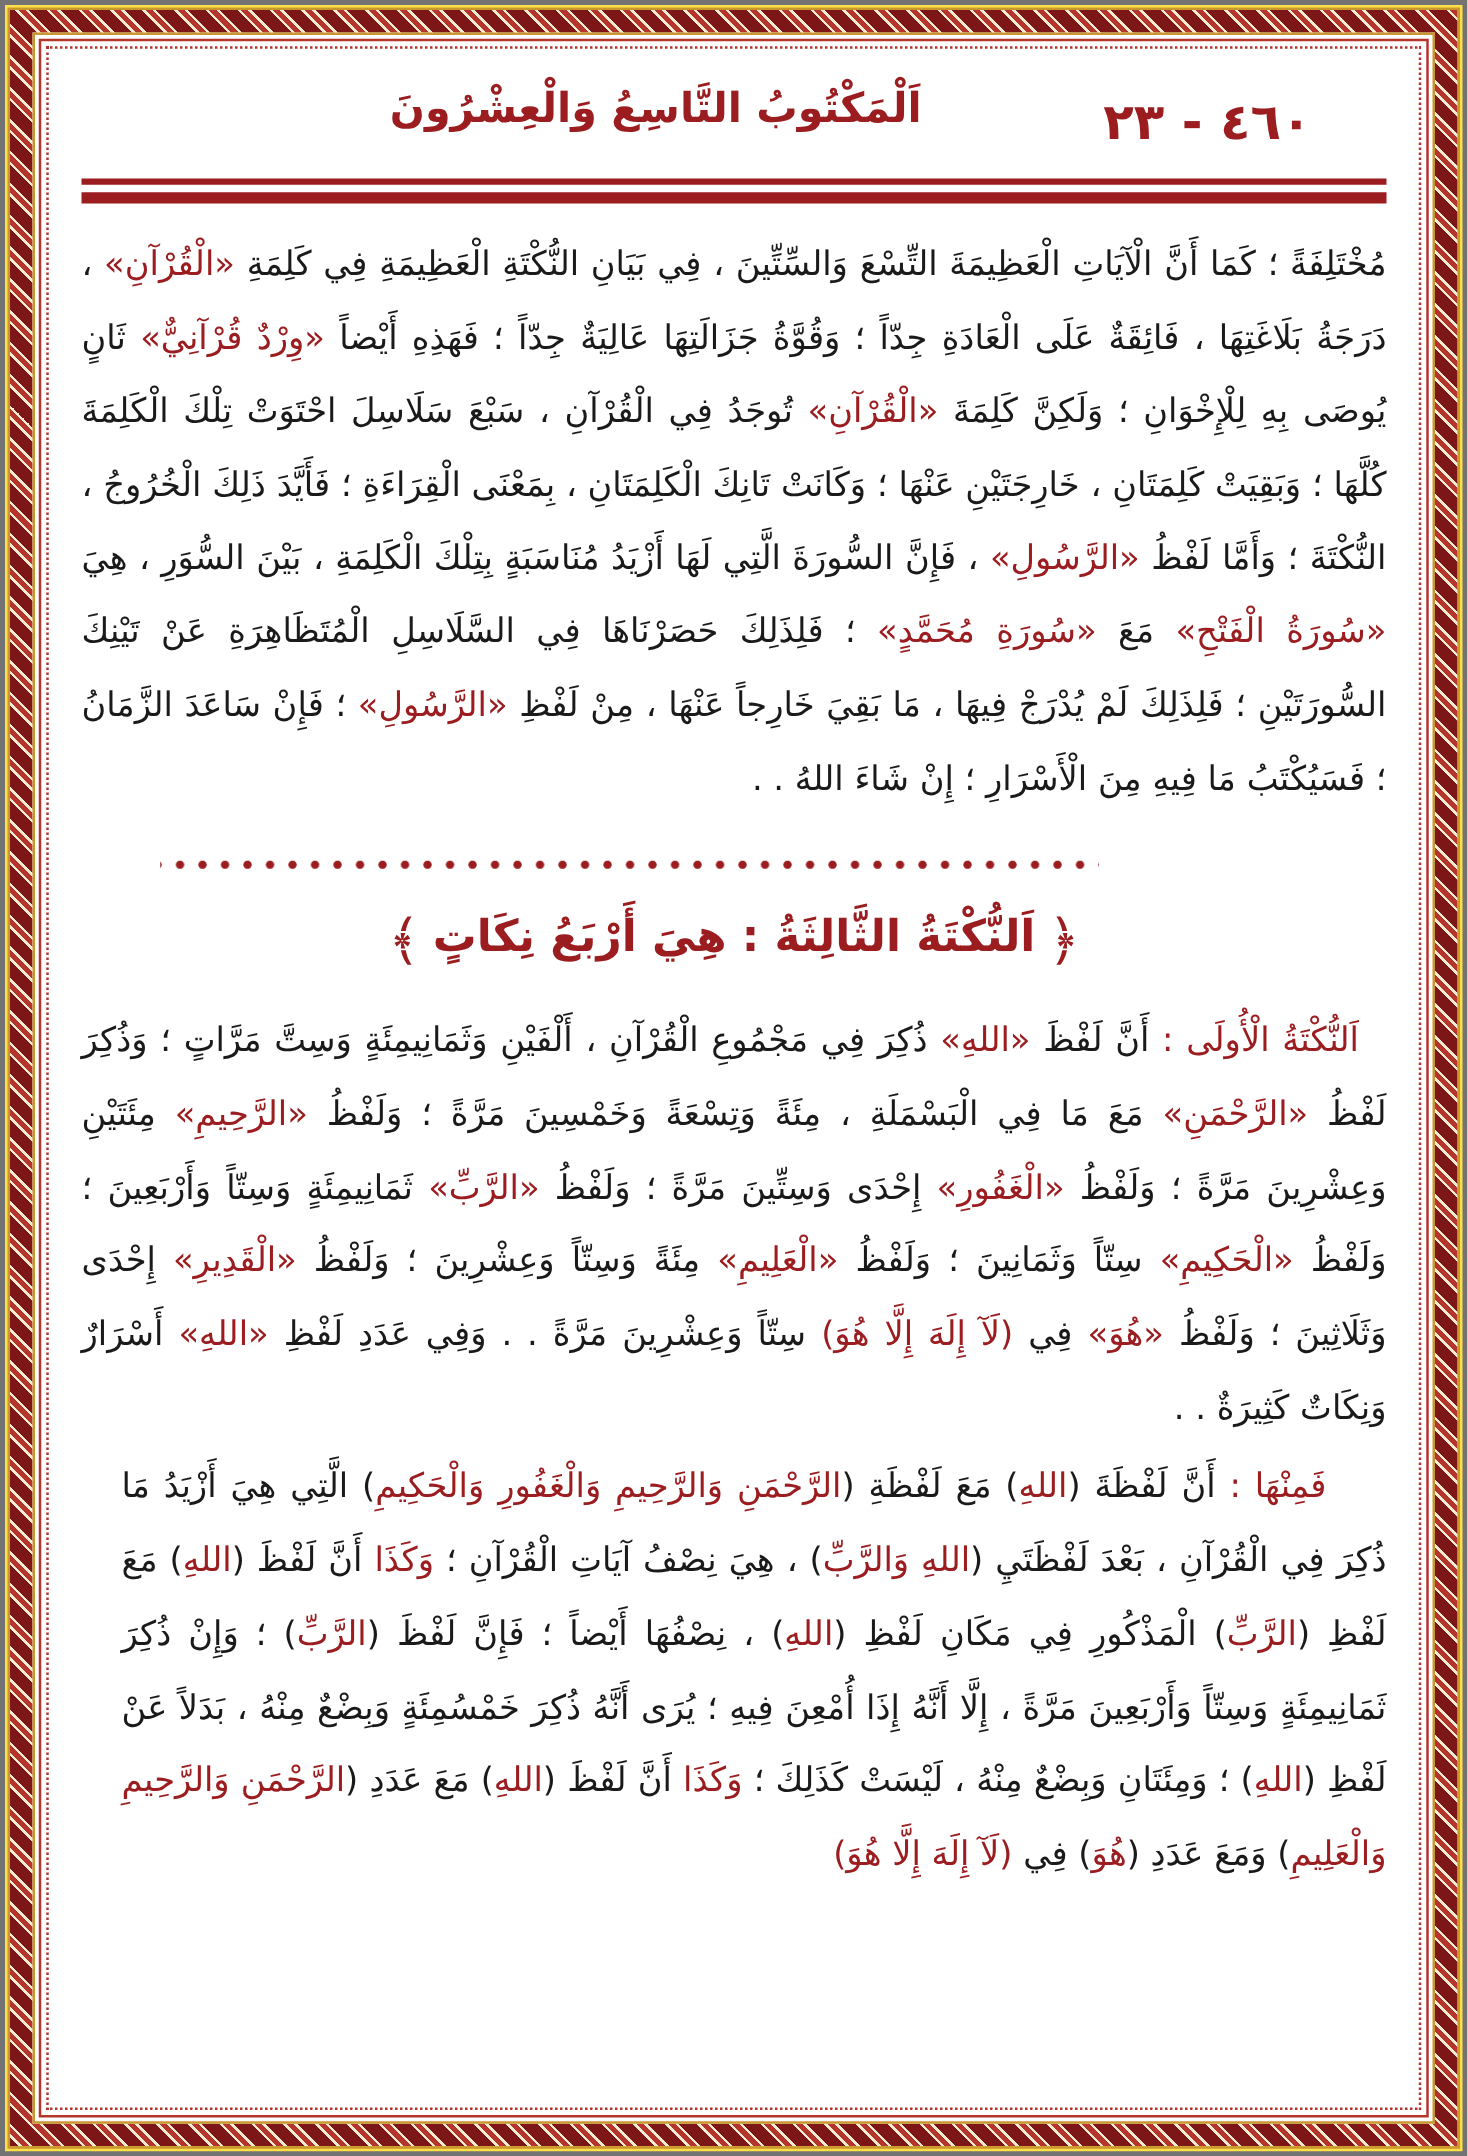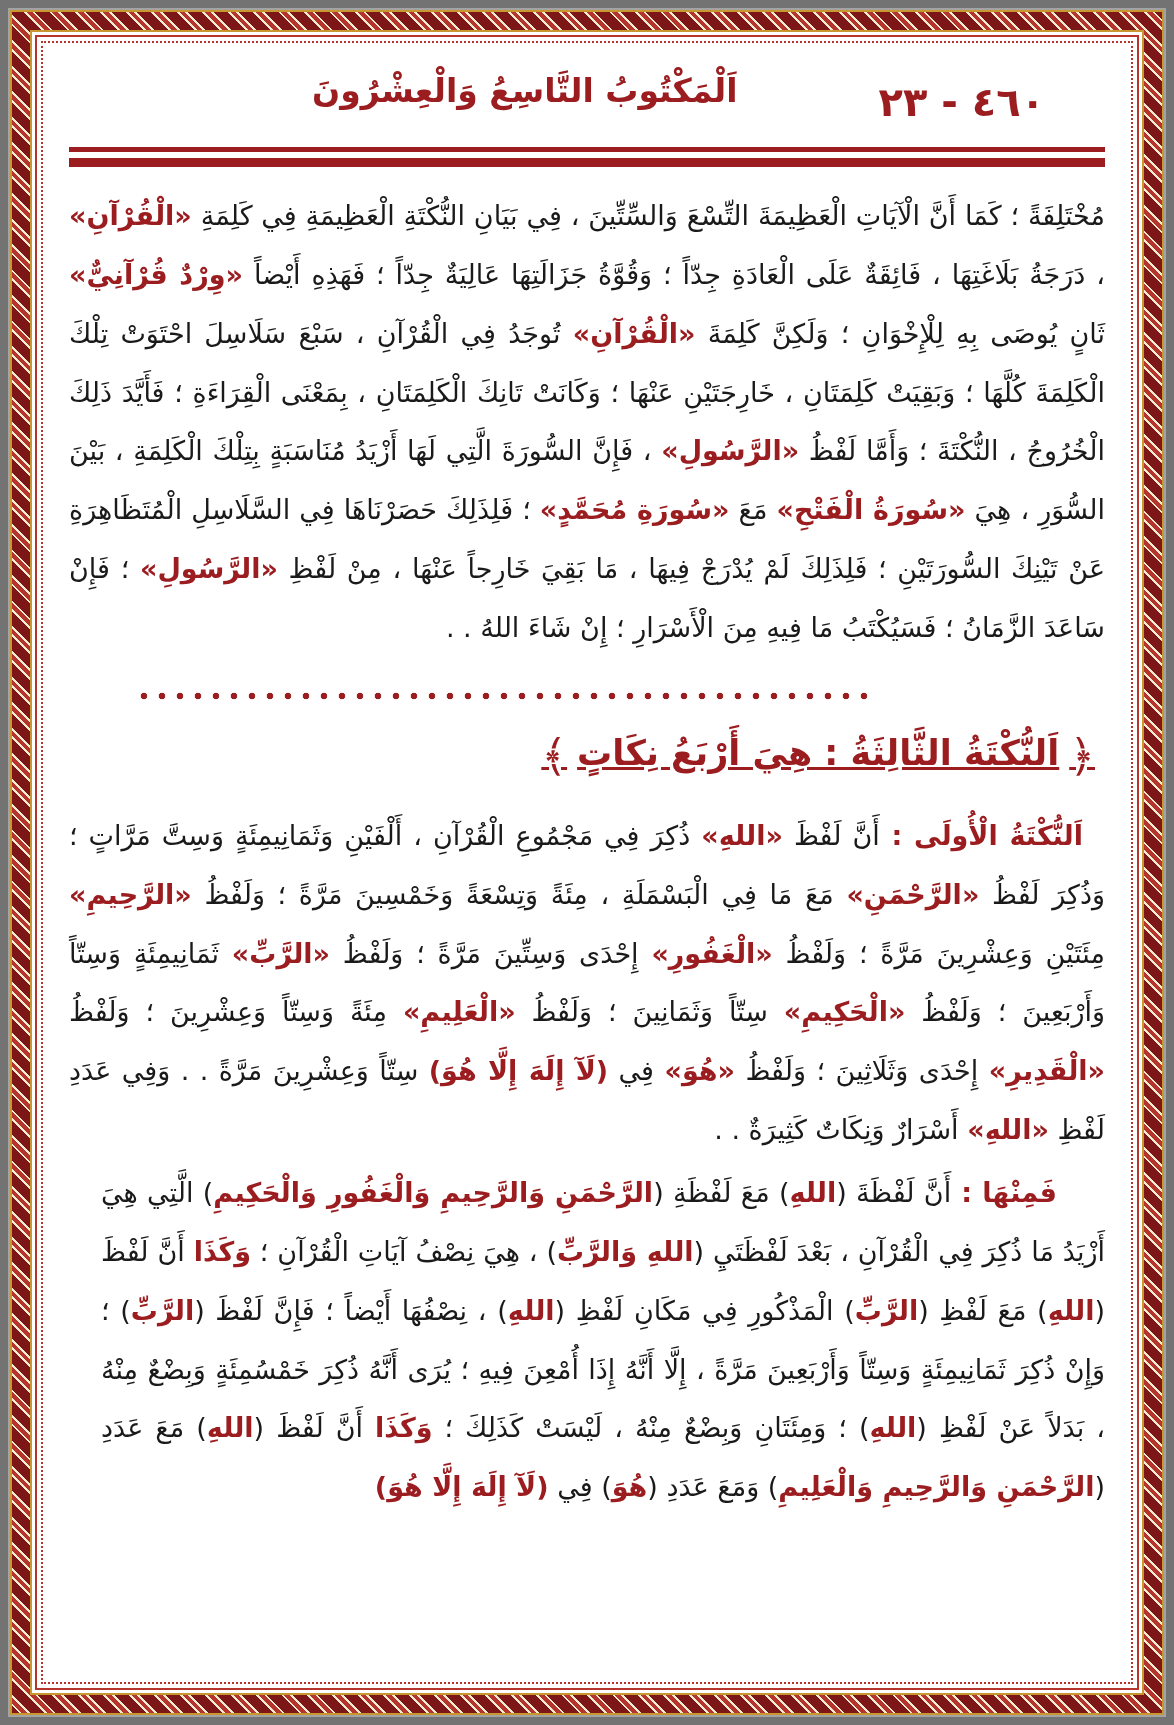--- a/index.html
+++ b/index.html
@@ -9,21 +9,21 @@
     --gold:#c9972f;
     --cream:#f6ecd4;
     --brick:#b5342c;
   }
   html,body{margin:0;padding:0;background:#ffffff;}
   body{font-family:"DejaVu Sans", sans-serif;color:var(--ink);}
 
   
   .page{
     width:1174px;height:1725px;box-sizing:border-box;
-    border:8px solid #737373;padding:2px;background:#a3a3a3;
+    border:4px solid #737373;padding:2px;background:#fde047;
   }
   .band{
     width:100%;height:100%;box-sizing:border-box;
     border:2px solid var(--gold);
     padding:18px;
     background:repeating-linear-gradient(45deg,
       var(--maroon) 0 5px,
       var(--cream) 5px 7px,
       var(--brick) 7px 11px,
       var(--cream) 11px 13px,
@@ -58,39 +58,39 @@
     border-top:5px solid var(--accent);
     border-bottom:9px solid var(--accent);
   }
 
   
   .para{
     direction:rtl;text-align:justify;
     font-size:27px;line-height:2.18;color:var(--ink);
     margin:0;
   }
-  .para .hl{color:var(--accent);font-weight:bold;}
+  .para .hl{color:var(--accent);font-weight:normal;}
   #p1{margin-top:20px;}
   #p2{text-indent:22px;}
   #p3{margin-top:4px;text-indent:48px;margin-left:32px;}
 
   
   .dots{
     height:8px;width:73%;
     margin:34px auto 30px;margin-left:30%;margin-right:22%;
     width:72%;
     background-image:radial-gradient(circle, var(--accent) 3px, transparent 3.6px);
     background-size:18px 8px;background-repeat:repeat-x;background-position:center;
   }
 
   
   .sec-head{
-    direction:rtl;text-align:right;
+    direction:rtl;text-align:center;
     color:var(--accent);font-weight:bold;font-size:35px;
-    margin:0 0 26px;white-space:nowrap;text-decoration:underline;
+    margin:0 0 26px;white-space:nowrap;
   }
   .sec-head .orn{font-size:44px;vertical-align:-6px;padding:0 10px;font-weight:normal;}
 </style>
 </head>
 <body>
 
 <div class="page">
   <div class="band">
     <div class="inner-gold">
       <div class="inner-red">

